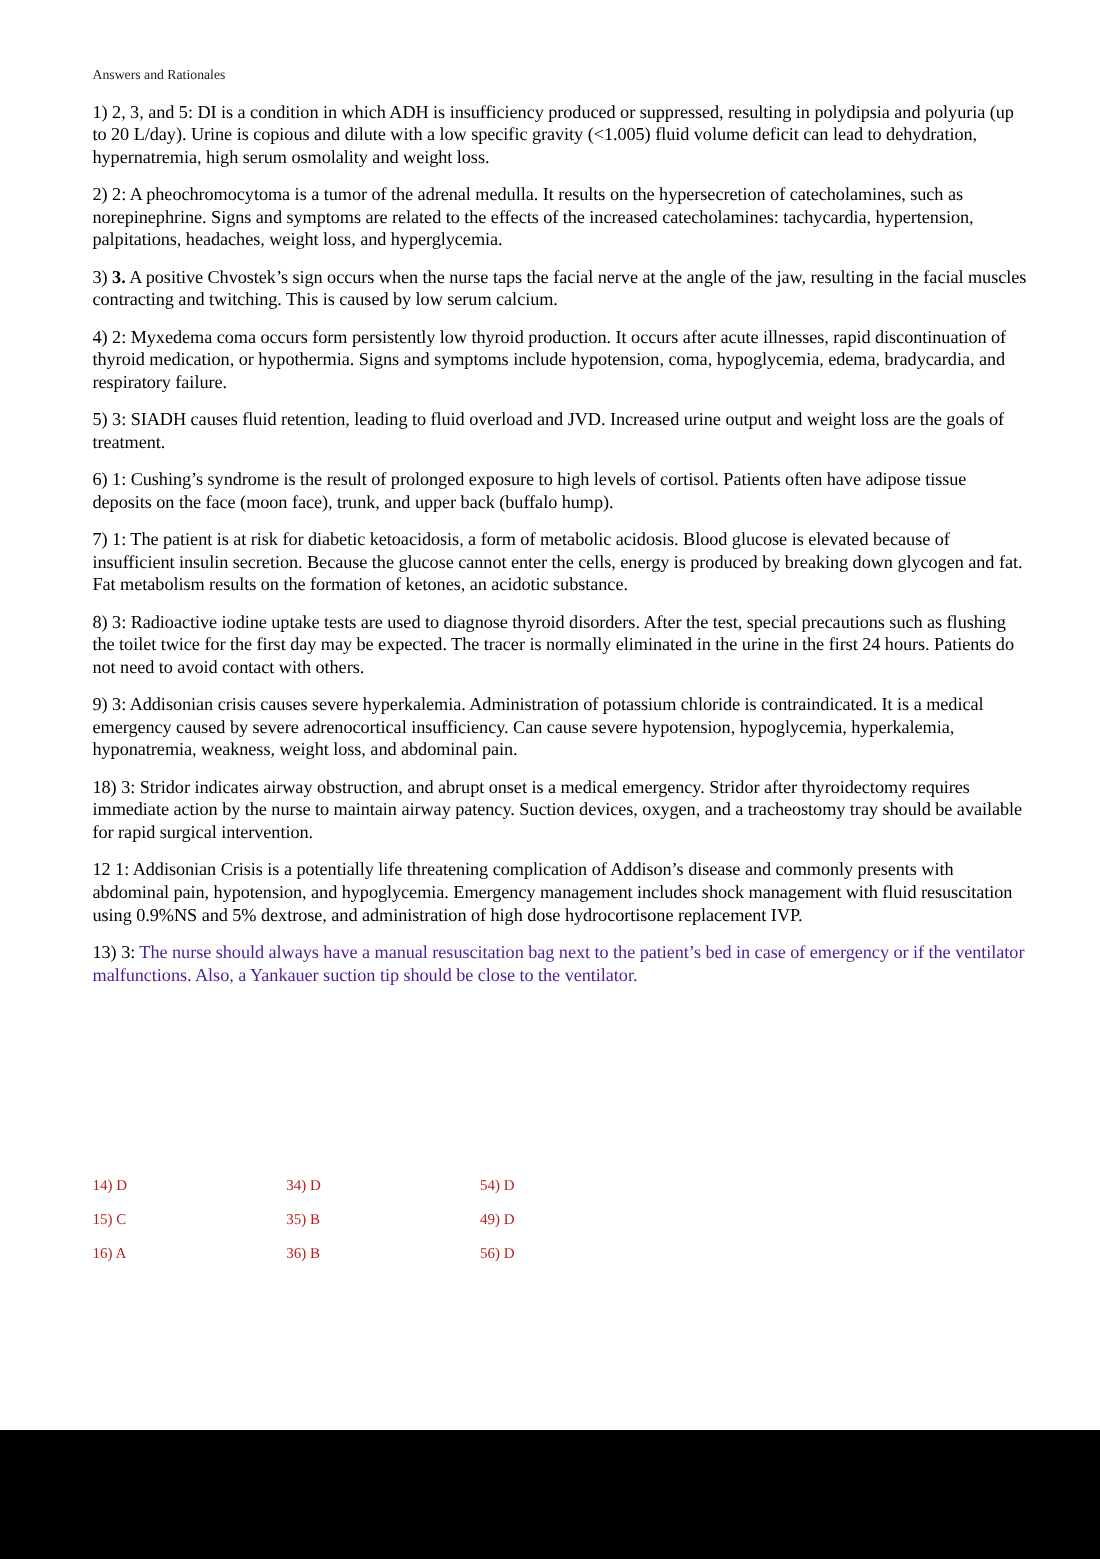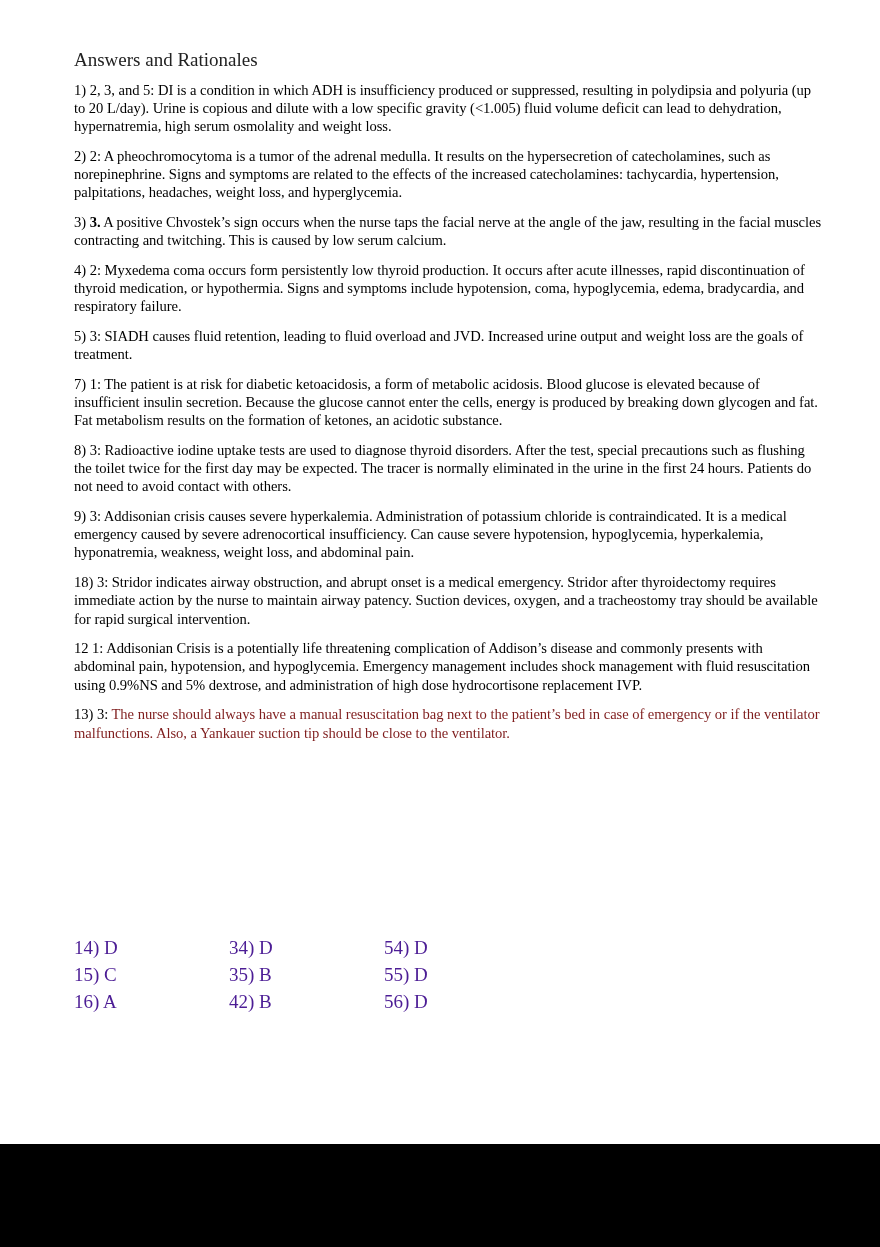--- a/index.html
+++ b/index.html
@@ -28,39 +28,39 @@
       top: 51px;
       width: 748px;
       font-size: 14.6px;
       line-height: 18.2px;
       color: #000000;
     }
     .doc-title {
       color: #222222;
       margin: 0 0 11.5px 0;
       font-weight: normal;
-      font-size: 19px;
+      font-size: 11px;
     }
     .rationale {
       margin: 0 0 11.5px 0;
       letter-spacing: -0.05px;
     }
     .rationale .bold-num {
       font-weight: bold;
     }
     .rationale.muted .body {
-      color: #7f1d1d;
+      color: #4c1d95;
     }
     .answers-grid {
       position: absolute;
       left: 74px;
       top: 939px;
       width: 500px;
-      font-size: 19px;
-      color: #4c1d95;
+      font-size: 12px;
+      color: #b91c1c;
     }
     .answers-row {
       display: flex;
       height: 26.8px;
       line-height: 18px;
     }
     .answer-cell {
       width: 155px;
       flex: 0 0 155px;
     }
@@ -83,20 +83,21 @@
     <p class="rationale"><span>1) 2, 3, and 5:</span><span class="body"> DI is a condition in which ADH is insufficiency produced or suppressed, resulting in polydipsia and polyuria (up to 20 L/day). Urine is copious and dilute with a low specific gravity (&lt;1.005) fluid volume deficit can lead to dehydration, hypernatremia, high serum osmolality and weight loss.</span></p>
 
     <p class="rationale"><span>2) 2:</span><span class="body"> A pheochromocytoma is a tumor of the adrenal medulla. It results on the hypersecretion of catecholamines, such as norepinephrine. Signs and symptoms are related to the effects of the increased catecholamines: tachycardia, hypertension, palpitations, headaches, weight loss, and hyperglycemia.</span></p>
 
     <p class="rationale"><span>3) </span><span class="bold-num">3.</span><span class="body"> A positive Chvostek’s sign occurs when the nurse taps the facial nerve at the angle of the jaw, resulting in the facial muscles contracting and twitching. This is caused by low serum calcium.</span></p>
 
     <p class="rationale"><span>4) 2:</span><span class="body"> Myxedema coma occurs form persistently low thyroid production. It occurs after acute illnesses, rapid discontinuation of thyroid medication, or hypothermia. Signs and symptoms include hypotension, coma, hypoglycemia, edema, bradycardia, and respiratory failure.</span></p>
 
     <p class="rationale"><span>5) 3:</span><span class="body"> SIADH causes fluid retention, leading to fluid overload and JVD. Increased urine output and weight loss are the goals of treatment.</span></p>
 
+    <p class="rationale"><span>6) 1:</span><span class="body"> Cushing’s syndrome is the result of prolonged exposure to high levels of cortisol. Patients often have adipose tissue deposits on the face (moon face), trunk, and upper back (buffalo hump).</span></p>
 
     <p class="rationale"><span>7) 1:</span><span class="body"> The patient is at risk for diabetic ketoacidosis, a form of metabolic acidosis. Blood glucose is elevated because of insufficient insulin secretion. Because the glucose cannot enter the cells, energy is produced by breaking down glycogen and fat. Fat metabolism results on the formation of ketones, an acidotic substance.</span></p>
 
     <p class="rationale"><span>8) 3:</span><span class="body"> Radioactive iodine uptake tests are used to diagnose thyroid disorders. After the test, special precautions such as flushing the toilet twice for the first day may be expected. The tracer is normally eliminated in the urine in the first 24 hours. Patients do not need to avoid contact with others.</span></p>
 
     <p class="rationale"><span>9) 3:</span><span class="body"> Addisonian crisis causes severe hyperkalemia. Administration of potassium chloride is contraindicated. It is a medical emergency caused by severe adrenocortical insufficiency. Can cause severe hypotension, hypoglycemia, hyperkalemia, hyponatremia, weakness, weight loss, and abdominal pain.</span></p>
 
 
     <p class="rationale"><span>18) 3:</span><span class="body"> Stridor indicates airway obstruction, and abrupt onset is a medical emergency. Stridor after thyroidectomy requires immediate action by the nurse to maintain airway patency. Suction devices, oxygen, and a tracheostomy tray should be available for rapid surgical intervention.</span></p>
 
@@ -107,23 +108,23 @@
 
   <div class="answers-grid">
     <div class="answers-row">
       <span class="answer-cell">14) D</span>
       <span class="answer-cell">34) D</span>
       <span class="answer-cell">54) D</span>
     </div>
     <div class="answers-row">
       <span class="answer-cell">15) C</span>
       <span class="answer-cell">35) B</span>
-      <span class="answer-cell">55) D</span>
+      <span class="answer-cell">49) D</span>
     </div>
     <div class="answers-row">
       <span class="answer-cell">16) A</span>
-      <span class="answer-cell">42) B</span>
+      <span class="answer-cell">36) B</span>
       <span class="answer-cell">56) D</span>
     </div>
   </div>
 </div>
 
 <div class="black-bar"></div>
 
 </body></html>

